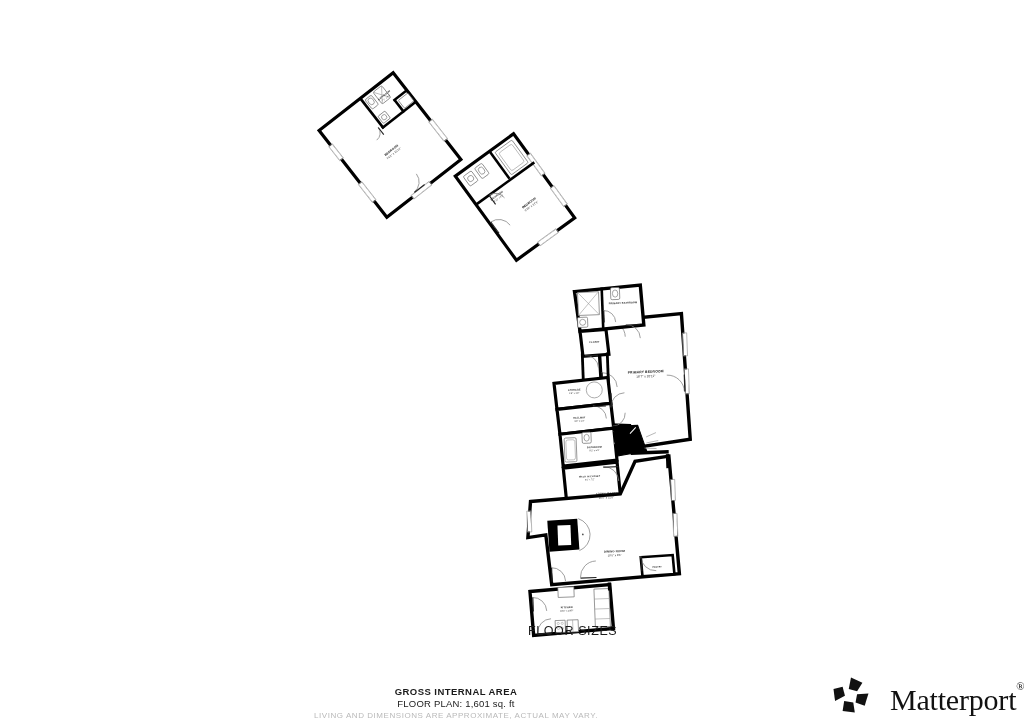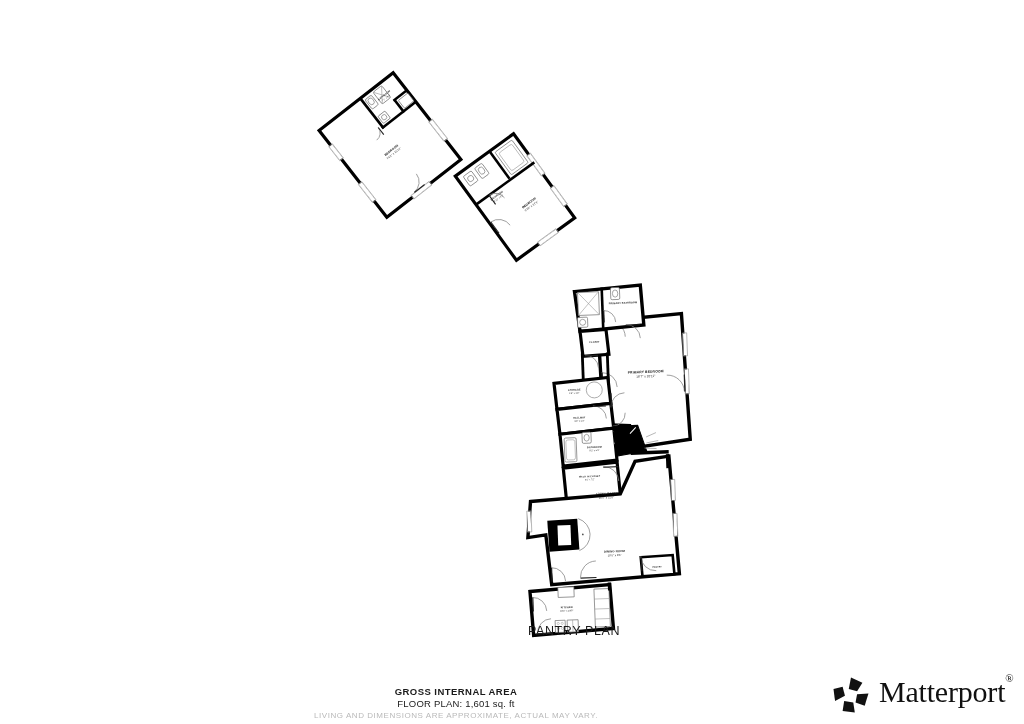--- a/index.html
+++ b/index.html
@@ -48,22 +48,22 @@
     font-size: 8px;
     letter-spacing: 0.55px;
     color: #b9b9b9;
     line-height: 14px;
   }
   .brand {
     position: absolute;
     left: 832px;
     top: 676px;
     display: flex;
-    align-items: flex-start;
-    gap: 9px;
+    align-items: flex-end;
+    gap: 20px;
   }
   .brand-mark { width: 38px; height: 38px; display:block; }
   .brand-word {
     font-family: "Liberation Serif", serif;
     font-size: 30px;
     letter-spacing: -0.2px;
     color: #111;
     line-height: 30px;
     position: relative;
     top: 1px;
@@ -331,21 +331,21 @@
       <text class="rm-dim" x="0" y="3.4" style="font-size:2.3px">10'3" x 19'6"</text>
     </g>
 
     <rect x="147" y="180" width="3.4" height="14" fill="#000"></rect>
     <rect x="112" y="176" width="38" height="3.4" fill="#000"></rect>
     <rect x="84" y="306" width="3.2" height="8" fill="#000"></rect>
   </g>
 
 </svg>
 
-<div class="plan-title">PANTRY PLAN</div>
+<div class="plan-title">FLOOR SIZES</div>
 
 <div class="footer-block">
   <div class="gia-line">GROSS INTERNAL AREA</div>
   <div class="gia-line2">FLOOR PLAN: 1,601 sq. ft</div>
   <div class="disclaimer">LIVING AND DIMENSIONS ARE APPROXIMATE, ACTUAL MAY VARY.</div>
 </div>
 
 <div class="brand">
   <svg class="brand-mark" viewBox="0 0 100 100">
     <path d="M50 4 L80 18 L66 40 L44 34 Z" fill="#111"></path>

